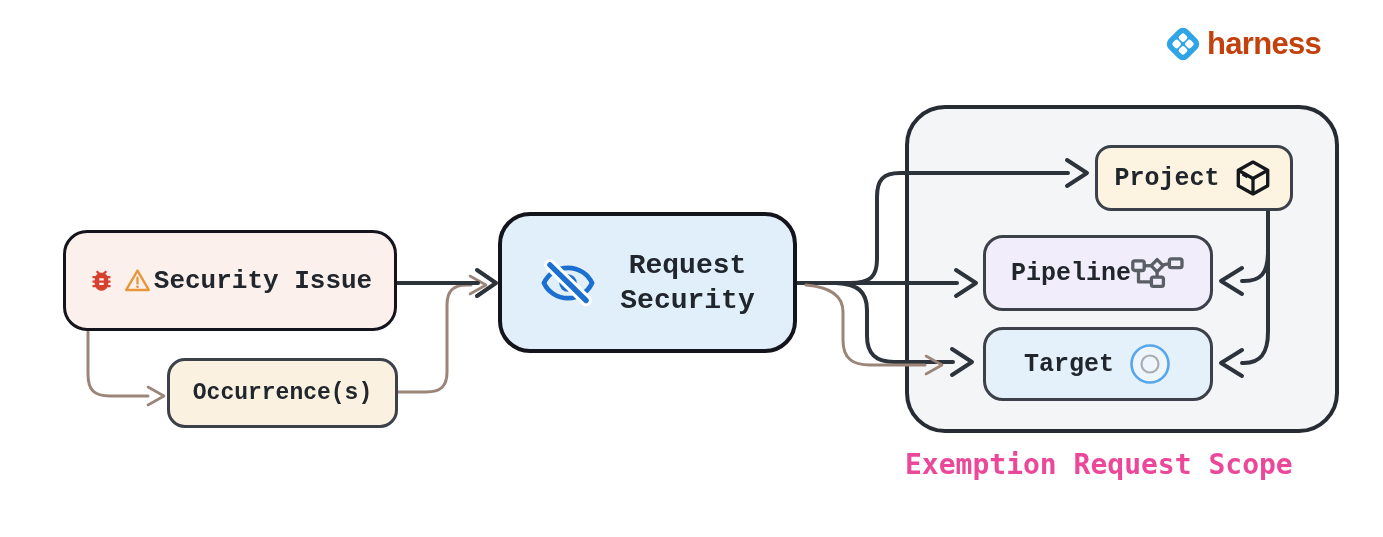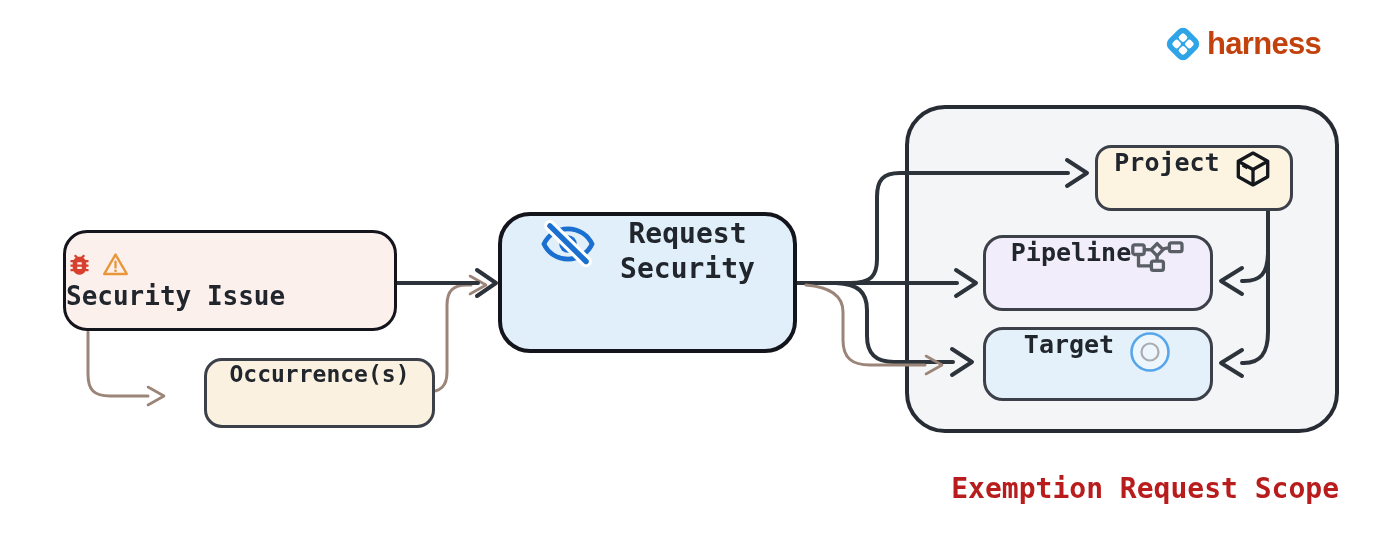--- a/index.html
+++ b/index.html
@@ -18,54 +18,55 @@
     display: flex; align-items: center; gap: 4px;
   }
   .brand .wordmark {
     font-family: "Liberation Sans", sans-serif;
     font-weight: 700; font-size: 31px; letter-spacing: -0.7px;
     color: #c2410c;
   }
   
   .node {
     position: absolute;
-    display: flex; align-items: flex-start; justify-content: center;
+    display: flex; align-items: center; justify-content: center;
     z-index: 3;
+    font-family: Liberation Mono, monospace;
   }
   .node .lbl { font-weight: bold; white-space: nowrap; }
 
   .security {
     left: 63px; top: 230px; width: 334px; height: 101px;
     background: var(--security-bg); border: 3px solid #14141c; border-radius: 24px;
-    flex-direction: column; gap: 3px;
+    flex-direction: row; gap: 3px;
   }
   .security .icon-row { display: flex; align-items: center; gap: 9px; }
   .security .lbl { font-size: 26px; }
 
   .occurrence {
     left: 167px; top: 358px; width: 231px; height: 70px;
-    background: var(--occurrence-bg); border: 3px solid #3c4149; border-radius: 18px; margin-left: 37px;
+    background: var(--occurrence-bg); border: 3px solid #3c4149; border-radius: 18px;
   }
   .occurrence .lbl { font-size: 23px; }
 
   .exemption {
     left: 498px; top: 212px; width: 299px; height: 141px;
     background: var(--exemption-bg); border: 4px solid #14141c; border-radius: 32px;
     gap: 24px;
   }
   .exemption .lbl { font-size: 28px; line-height: 1.25; text-align: center; }
 
   .scope-box {
     position: absolute; left: 905px; top: 105px; width: 434px; height: 328px;
     background: var(--scope-bg); border: 4px solid #272c34; border-radius: 40px;
     z-index: 1;
   }
   .scope-label {
-    position: absolute; left: 905px; top: 472px; width: 434px;
-    text-align: right; font-weight: bold; font-size: 28px; color: #b91c1c;
+    position: absolute; left: 905px; top: 448px; width: 434px;
+    text-align: left; font-weight: bold; font-size: 28px; color: #ec4899;
     z-index: 3;
   }
 
   .project {
     left: 1095px; top: 145px; width: 198px; height: 66px;
     background: var(--project-bg); border: 3px solid #3c4149; border-radius: 16px;
     gap: 12px;
   }
   .pipeline {
     left: 983px; top: 235px; width: 230px; height: 76px;

